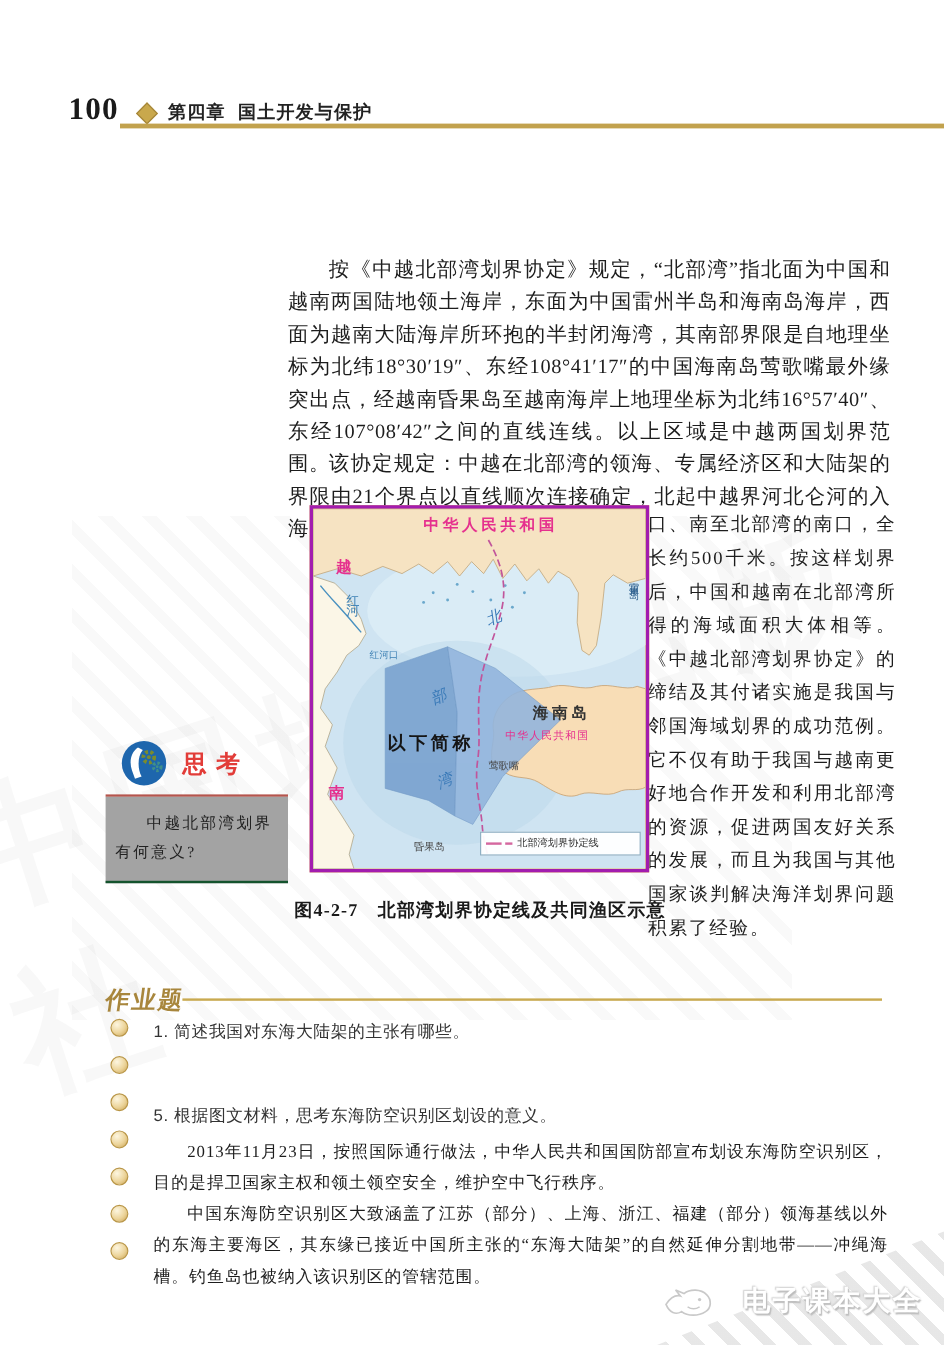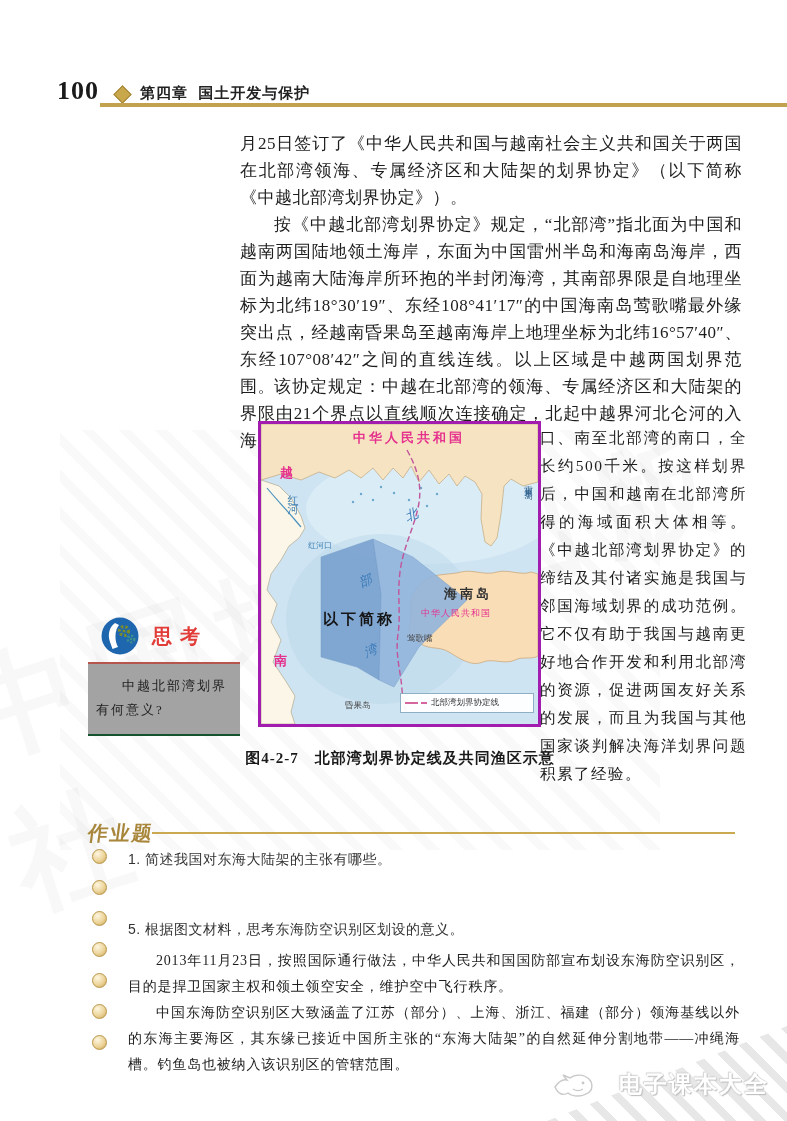--- a/index.html
+++ b/index.html
@@ -91,21 +91,20 @@
   <div class="pg-watermark">中国地图出版社</div>
   <div class="faint-stripes"></div>
 
   <div class="pagenum">100</div>
   <div class="hdr-diamond"></div>
   <div class="hdr-chapter">
     <span>第四章</span>&nbsp;&nbsp;<span>国土开发与保护</span>
   </div>
   <div class="hdr-line"></div>
 
-  <div id="p1" class="bodytxt">月25日签订了《中华人民共和国与越南社会主义共和国关于两国在北部湾领海、专属经济区和大陆架的划界协定》（以下简称《中越北部湾划界协定》）。</div>
   <div id="p2" class="bodytxt ind">按《中越北部湾划界协定》规定，“北部湾”指北面为中国和越南两国陆地领土海岸，东面为中国雷州半岛和海南岛海岸，西面为越南大陆海岸所环抱的半封闭海湾，其南部界限是自地理坐标为北纬18°30′19″、东经108°41′17″的中国海南岛莺歌嘴最外缘突出点，经越南昏果岛至越南海岸上地理坐标为北纬16°57′40″、东经107°08′42″之间的直线连线。以上区域是中越两国划界范围。</div>
   <div id="p3lead" class="bodytxt ind">该协定规定：中越在北部湾的领海、专属经济区和大陆架的界限由21个界点以直线顺次连接确定，北起中越界河北仑河的入海</div>
   <div id="p3rest" class="bodytxt">口、南至北部湾的南口，全长约500千米。按这样划界后，中国和越南在北部湾所得的海域面积大体相等。《中越北部湾划界协定》的缔结及其付诸实施是我国与邻国海域划界的成功范例。它不仅有助于我国与越南更好地合作开发和利用北部湾的资源，促进两国友好关系的发展，而且为我国与其他国家谈判解决海洋划界问题积累了经验。</div>
 
   <div class="map-wrap">
     <svg width="277" height="300" viewBox="0 0 277 300">
       <rect x="0" y="0" width="277" height="300" fill="#cfe4f2"></rect>
       <ellipse cx="170" cy="85" rx="125" ry="55" fill="#dcedf6" opacity="0.8"></ellipse>
       <ellipse cx="120" cy="195" rx="95" ry="85" fill="#bcd8ea" opacity="0.5"></ellipse>
 

